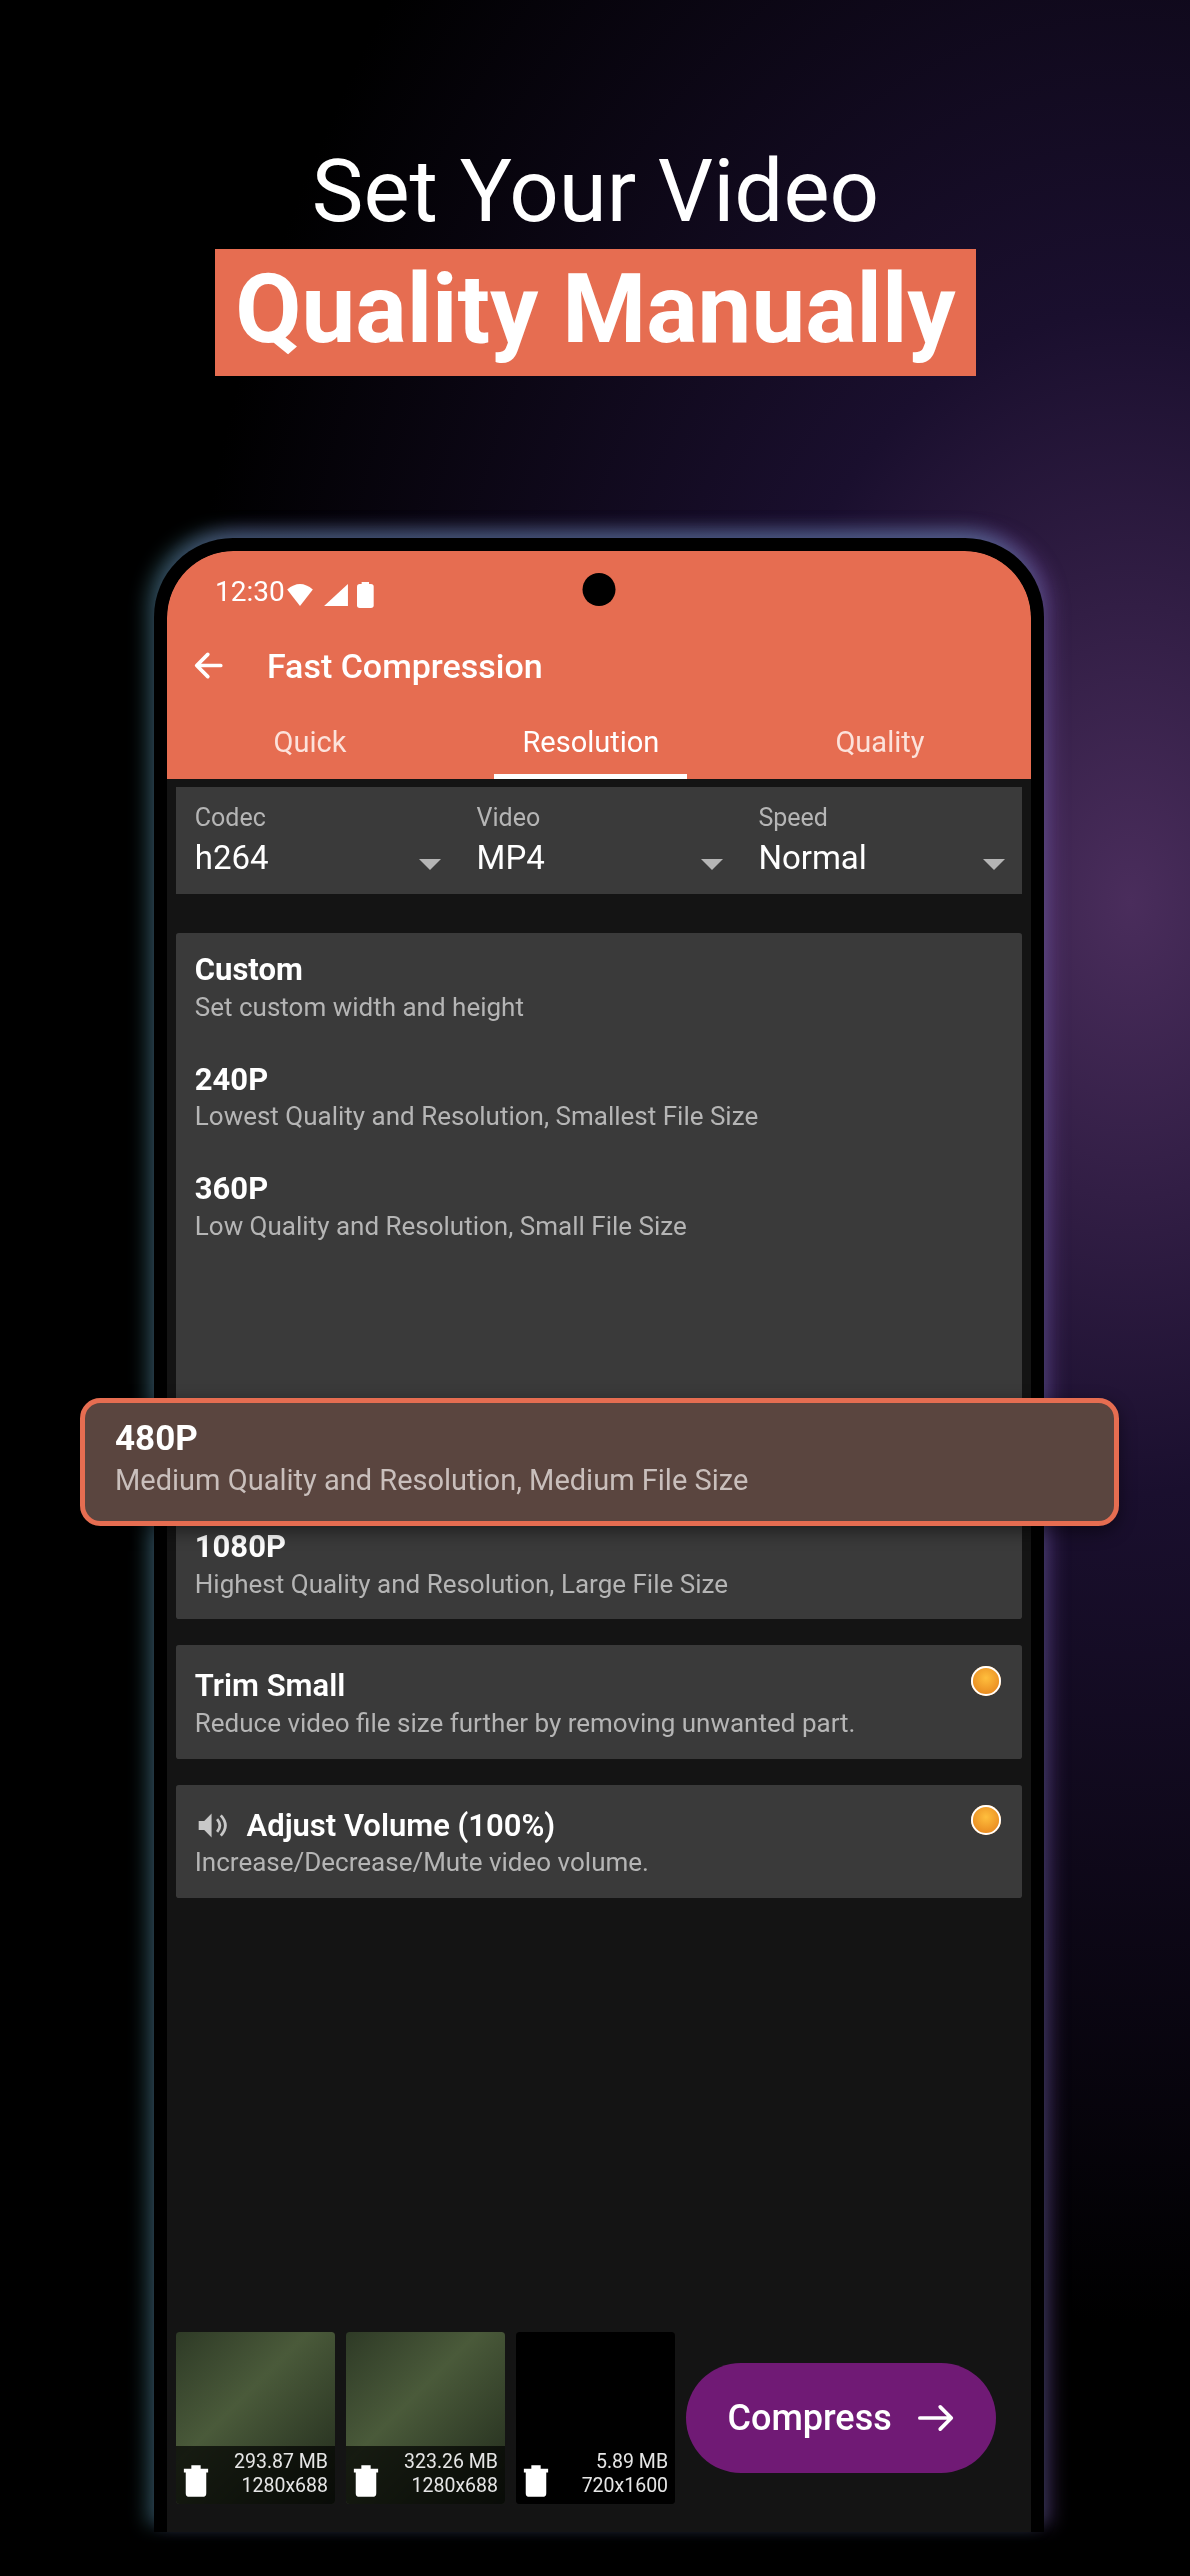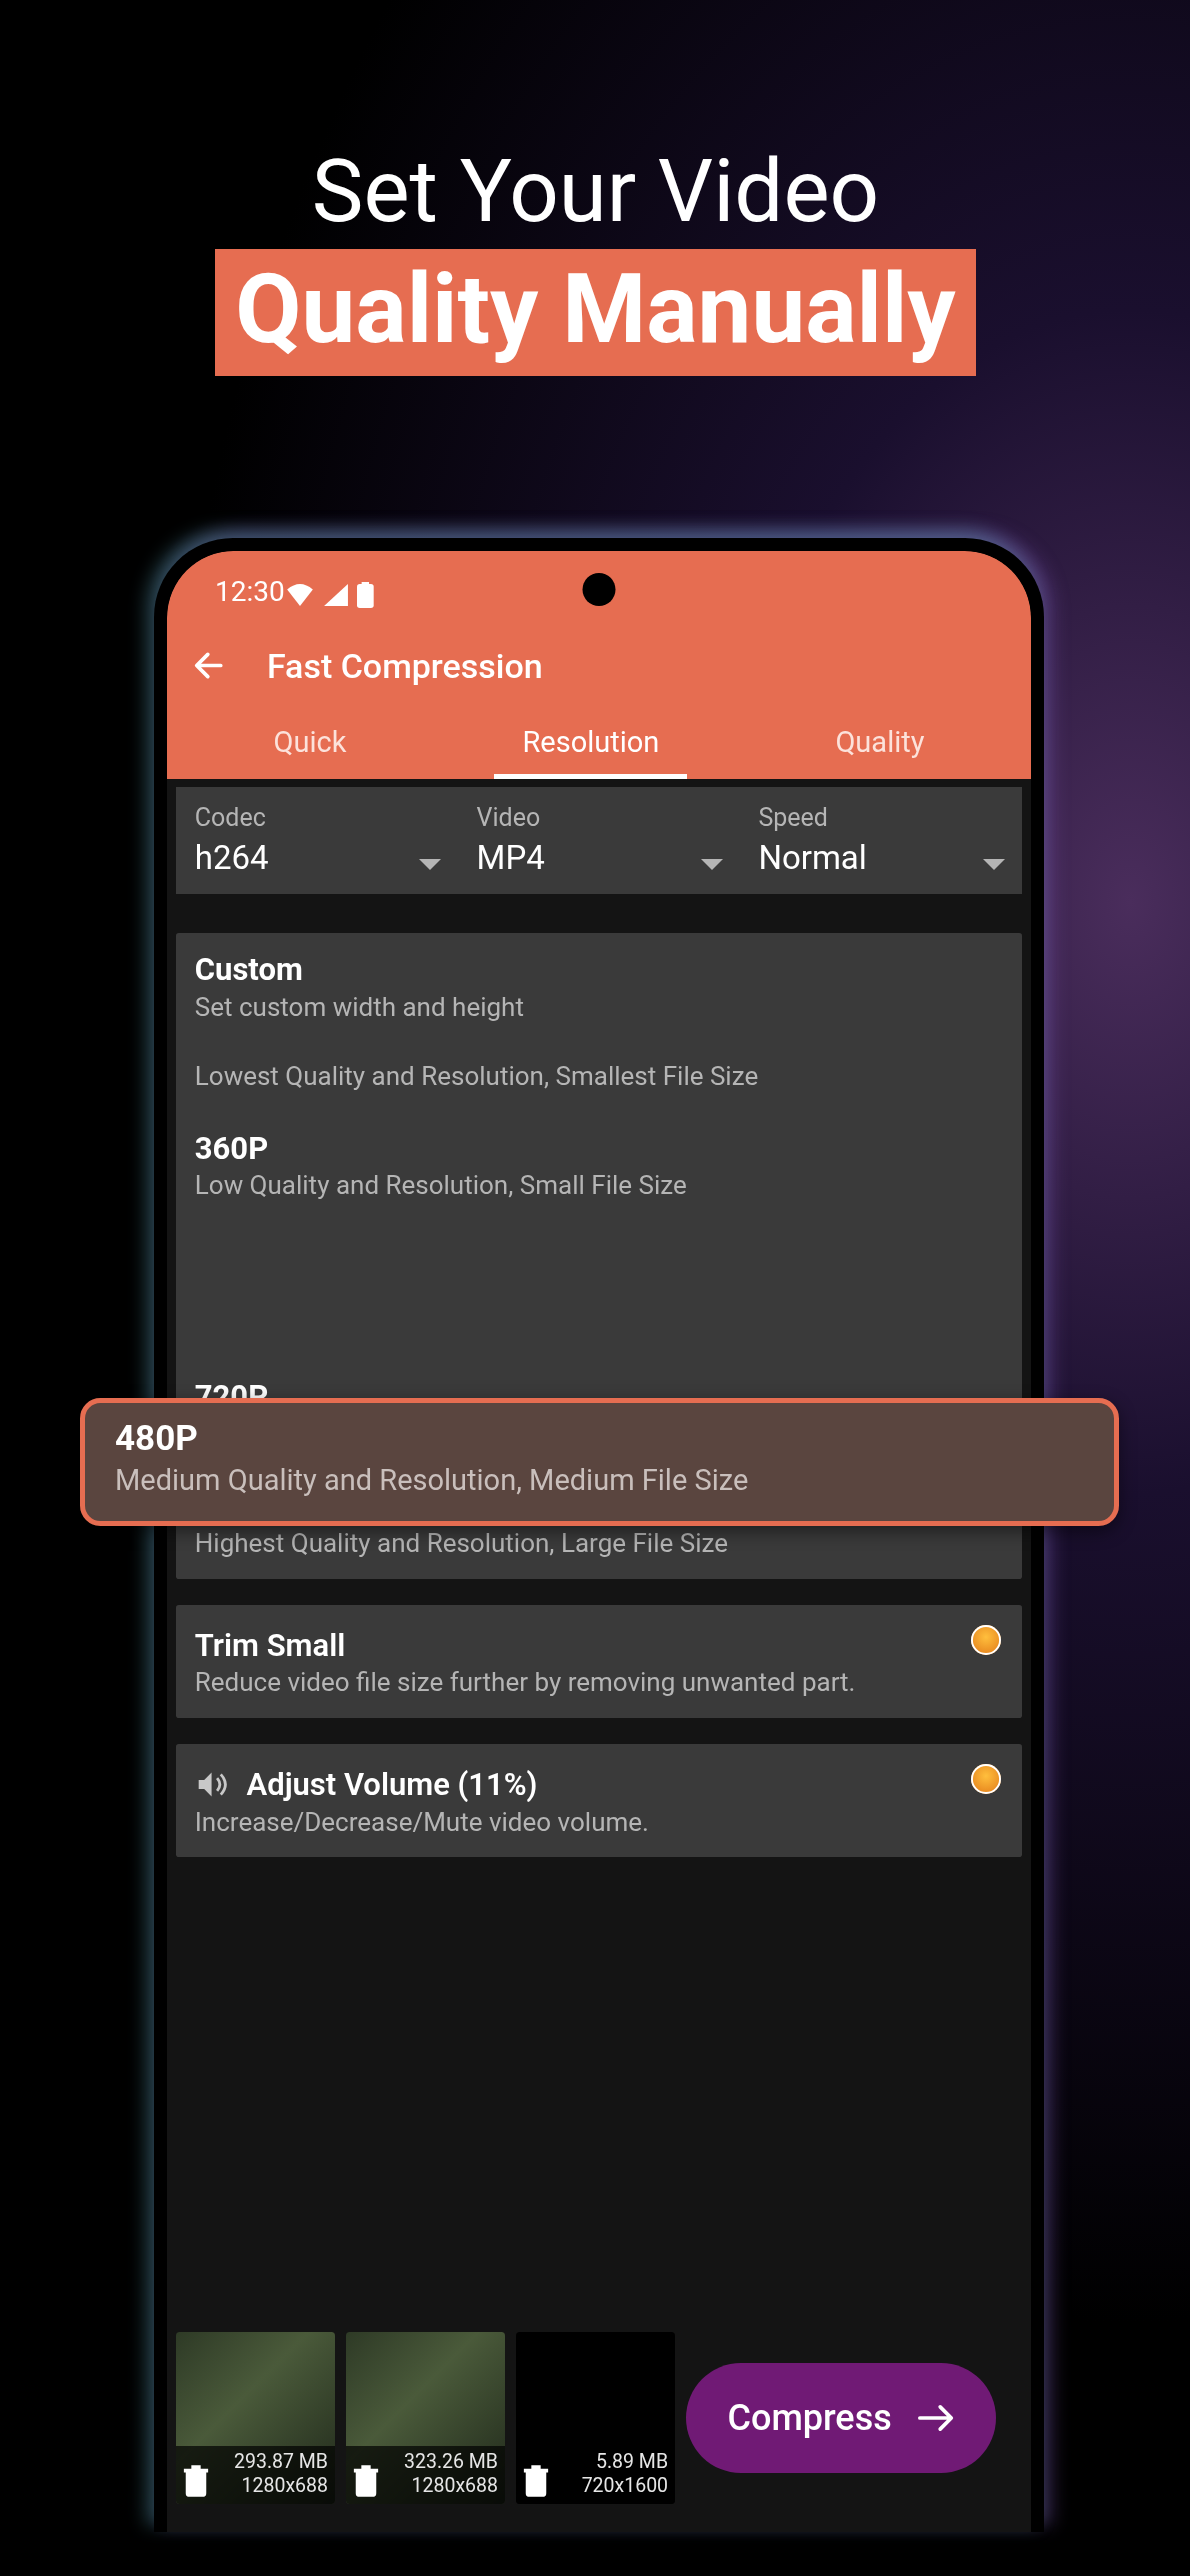--- a/index.html
+++ b/index.html
@@ -356,20 +356,21 @@
         <div class="dd-caret"></div>
       </div>
     </div>
 
     <div class="res-panel">
       <div class="res-item">
         <div class="res-title">Custom</div>
         <div class="res-desc">Set custom width and height</div>
       </div>
       <div class="res-item">
+        <div class="res-title">240P</div>
         <div class="res-desc">Lowest Quality and Resolution, Smallest File Size</div>
       </div>
       <div class="res-item">
         <div class="res-title">360P</div>
         <div class="res-desc">Low Quality and Resolution, Small File Size</div>
       </div>
       <div class="res-spacer"></div>
       <div class="res-item">
         <div class="res-title">720P</div>
         <div class="res-desc">High Quality and Resolution, Large File Size</div>
@@ -385,21 +386,21 @@
       <div class="panel-desc">Reduce video file size further by removing unwanted part.</div>
       <div class="crown"></div>
     </div>
 
     <div class="panel">
       <div class="vol-row">
         <svg width="35" height="35" viewBox="0 0 38 38">
           <path fill="#c8c8c8" d="M4 14h6l8-8v26l-8-8H4z"></path>
           <path fill="none" stroke="#c8c8c8" stroke-width="3" d="M24 12q6 7 0 14 M28 8q10 11 0 22"></path>
         </svg>
-        <div class="panel-title">Adjust Volume (11%)</div>
+        <div class="panel-title">Adjust Volume (100%)</div>
       </div>
       <div class="panel-desc">Increase/Decrease/Mute video volume.</div>
       <div class="crown"></div>
     </div>
 
     <div class="bottom-strip">
       <div class="thumb">
         <div class="thumb-info">
           <div>293.87 MB</div>
           <div>1280x688</div>

